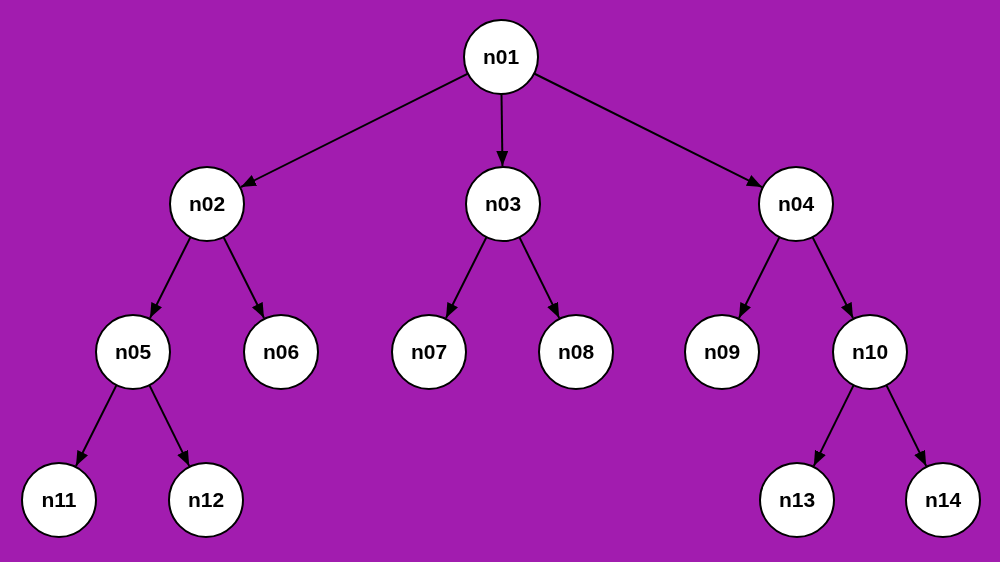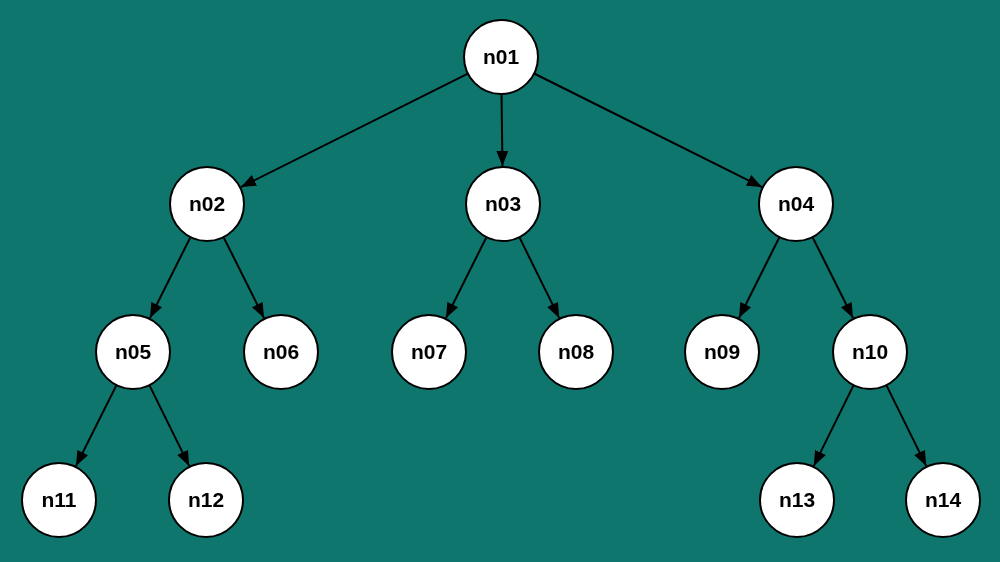--- a/index.html
+++ b/index.html
@@ -28,21 +28,21 @@
   .node-label {
     font-family: "Liberation Sans", sans-serif;
     font-size: 21px;
     font-weight: bold;
     text-anchor: middle;
   }
 </style>
 </head>
 <body>
 
-<div id="stage" style="background: #0f766e;">
+<div id="stage" style="background: #a21caf;">
   <svg id="tree-svg" width="1000" height="562" viewBox="0 0 1000 562" xmlns="http://www.w3.org/2000/svg">
     <defs>
       <marker id="arrowhead" markerUnits="userSpaceOnUse" markerWidth="18" markerHeight="14" refX="15" refY="6" orient="auto">
         <path d="M0,0 L15,6 L0,12 Z" fill="#000000"></path>
       </marker>
     </defs>
     <g id="edge-layer">
         <line x1="467.91" y1="73.55" x2="240.99" y2="187.01" class="edge-line" stroke="#000000" marker-end="url(#arrowhead)"></line>
         <line x1="501.50" y1="94.00" x2="502.48" y2="166.00" class="edge-line" stroke="#000000" marker-end="url(#arrowhead)"></line>
         <line x1="534.12" y1="73.50" x2="761.99" y2="187.05" class="edge-line" stroke="#000000" marker-end="url(#arrowhead)"></line>

